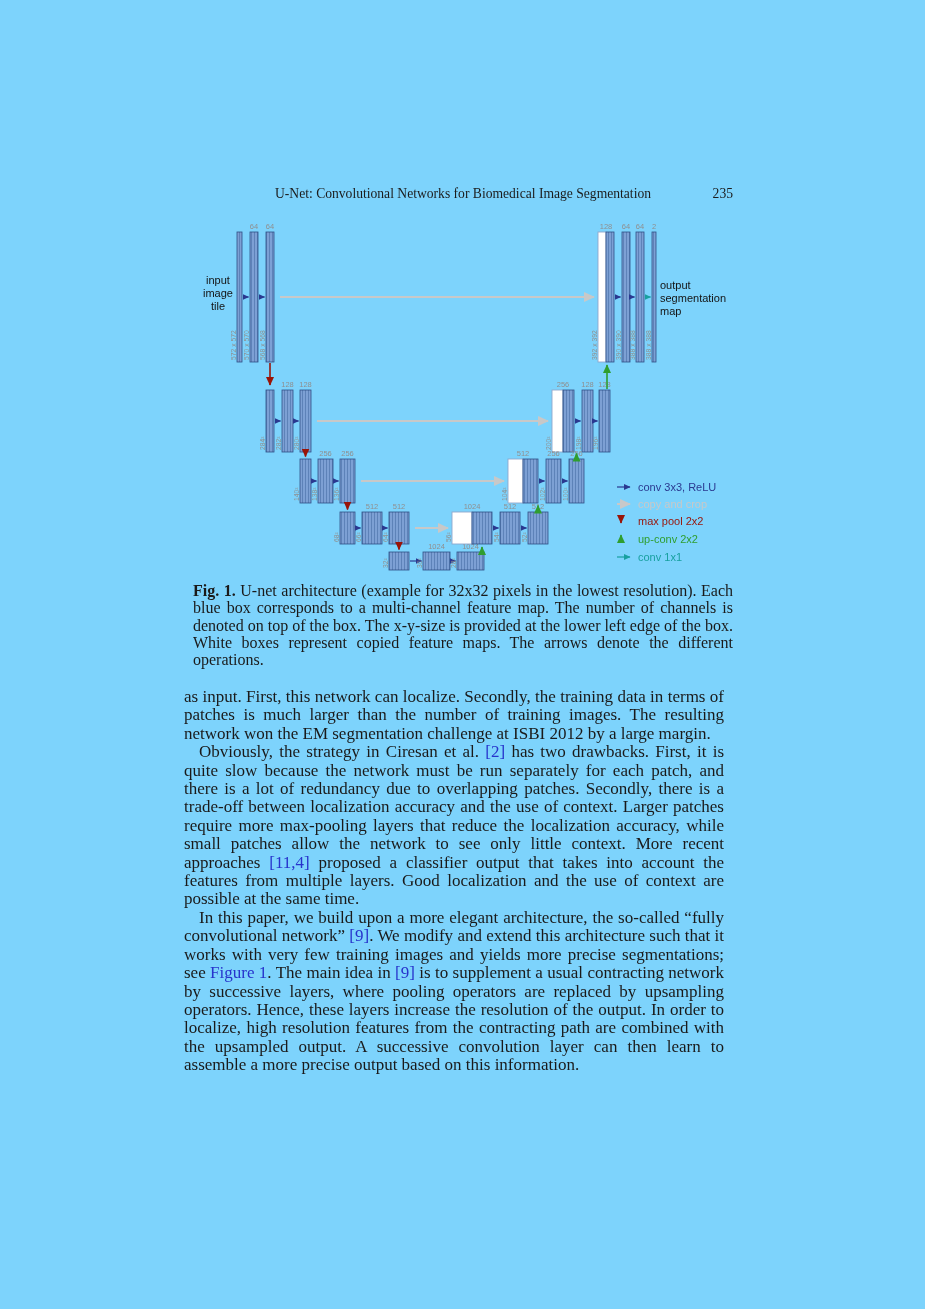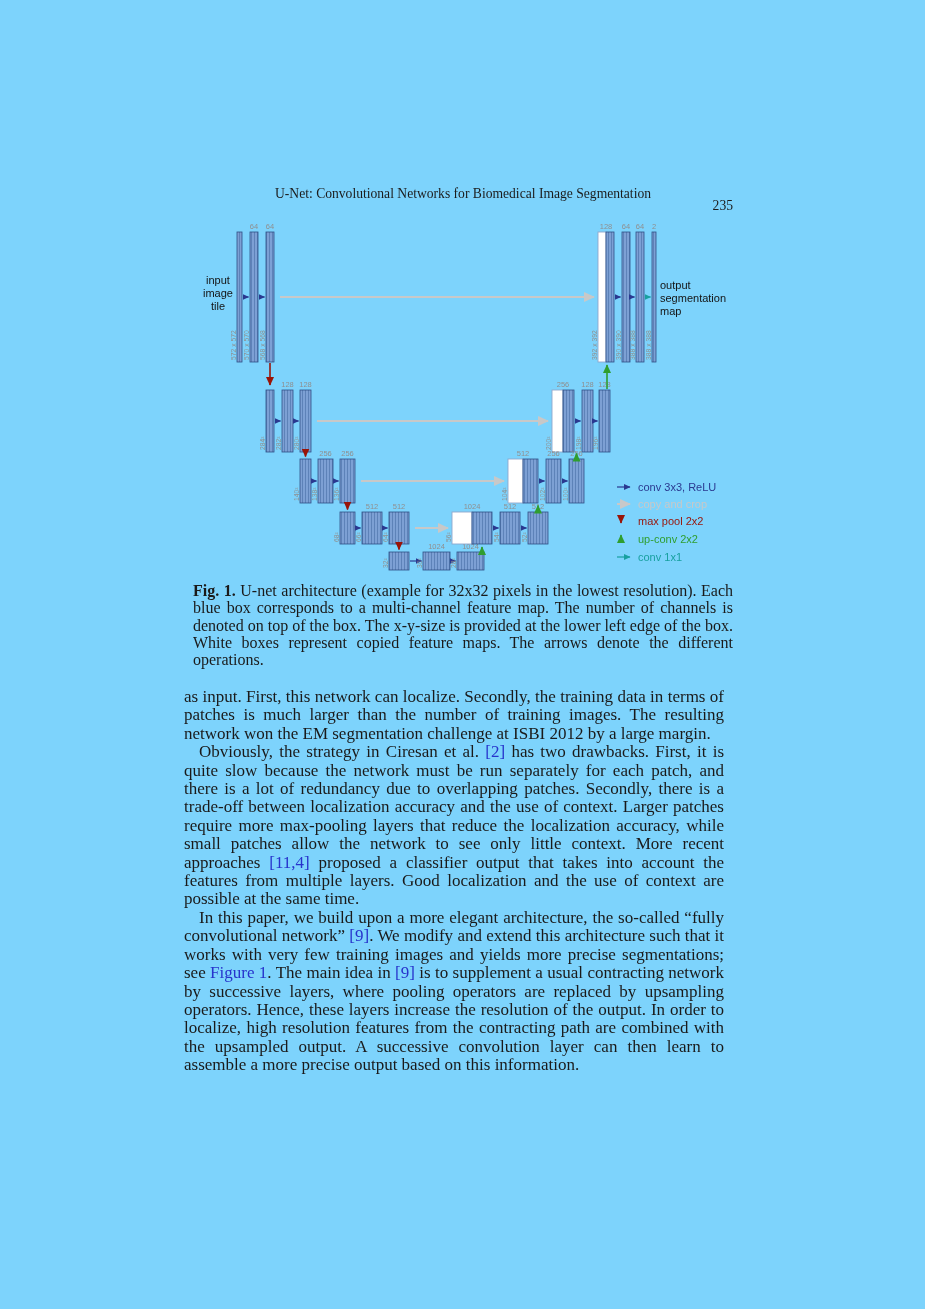--- a/index.html
+++ b/index.html
@@ -1,19 +1,19 @@
 <!DOCTYPE html>
 <html><head>
 <meta charset="utf-8">
 <style>
   html,body{margin:0;padding:0;background:#ffffff;}
   .page{position:relative;width:925px;height:1309px;background:#7dd3fc;overflow:hidden;font-family:"Liberation Serif",serif;}
   .running-head{position:absolute;top:186px;left:193px;width:540px;height:17px;font-size:13.6px;color:#1c1c1c;}
   .rh-title{display:block;text-align:center;}
-  .rh-num{position:absolute;right:0;top:12px;}
+  .rh-num{position:absolute;right:0;top:0;}
   svg.unet{position:absolute;left:0;top:0;}
   .chlab{font-family:"Liberation Sans",sans-serif;font-size:7.5px;fill:#8f8f8f;}
   .szlab{font-family:"Liberation Sans",sans-serif;font-size:6.8px;fill:#8f8f8f;}
   .sidelab{font-family:"Liberation Sans",sans-serif;font-size:11px;fill:#141414;}
   .leglab{font-family:"Liberation Sans",sans-serif;font-size:11px;}
   .caption{position:absolute;top:582px;left:193px;width:540px;font-size:16px;line-height:17.3px;text-align:justify;color:#1a1a1a;}
   .cap-tag{font-weight:bold;}
   .body-text{position:absolute;top:688px;left:184px;width:540px;font-size:17px;line-height:18.4px;text-align:justify;color:#1a1a1a;}
   .para{margin:0;}
   .para.indent{text-indent:15px;}

